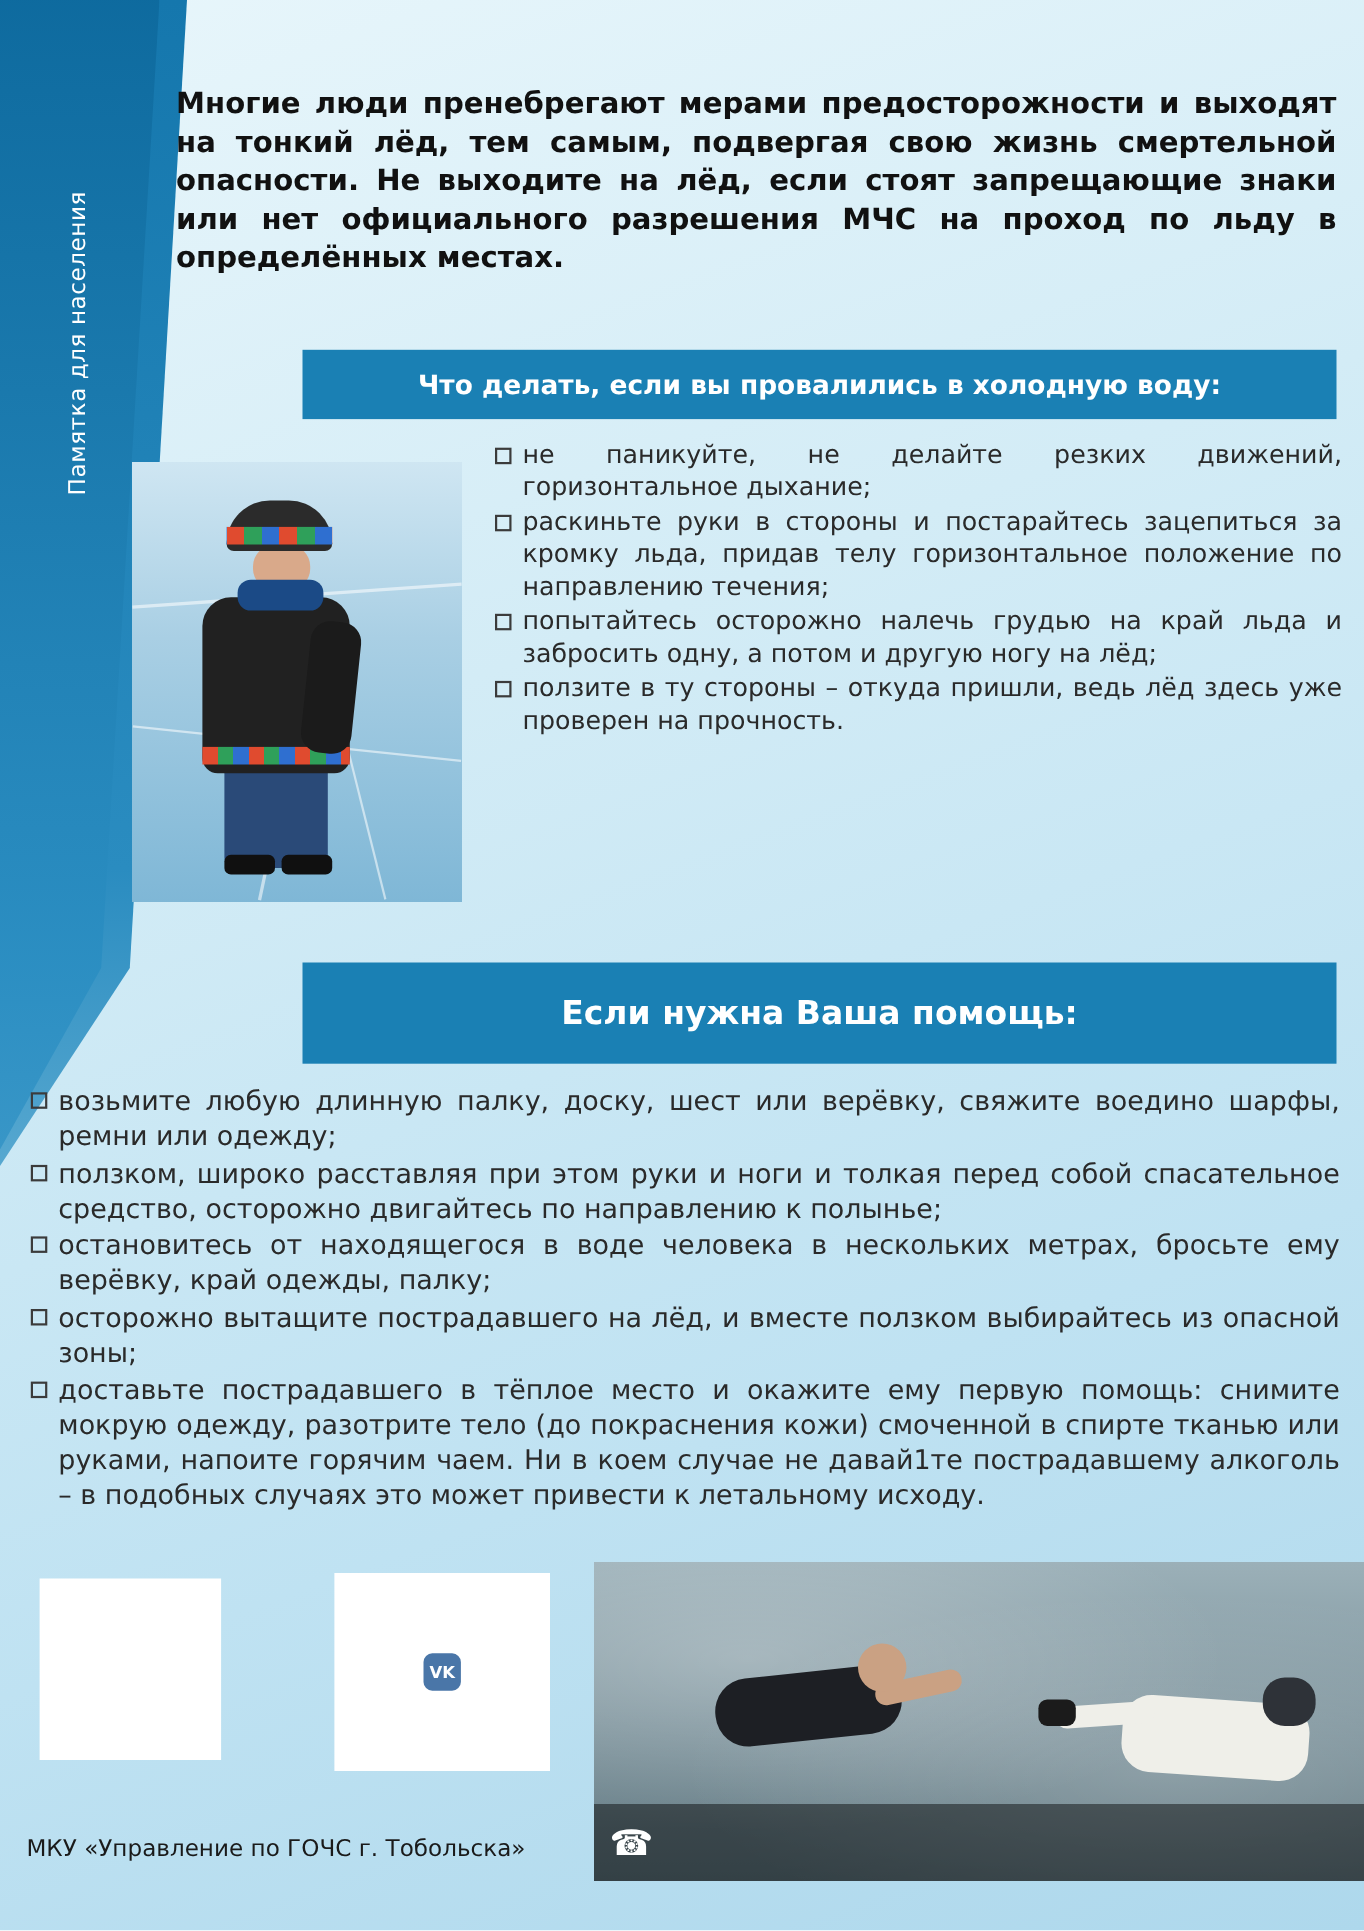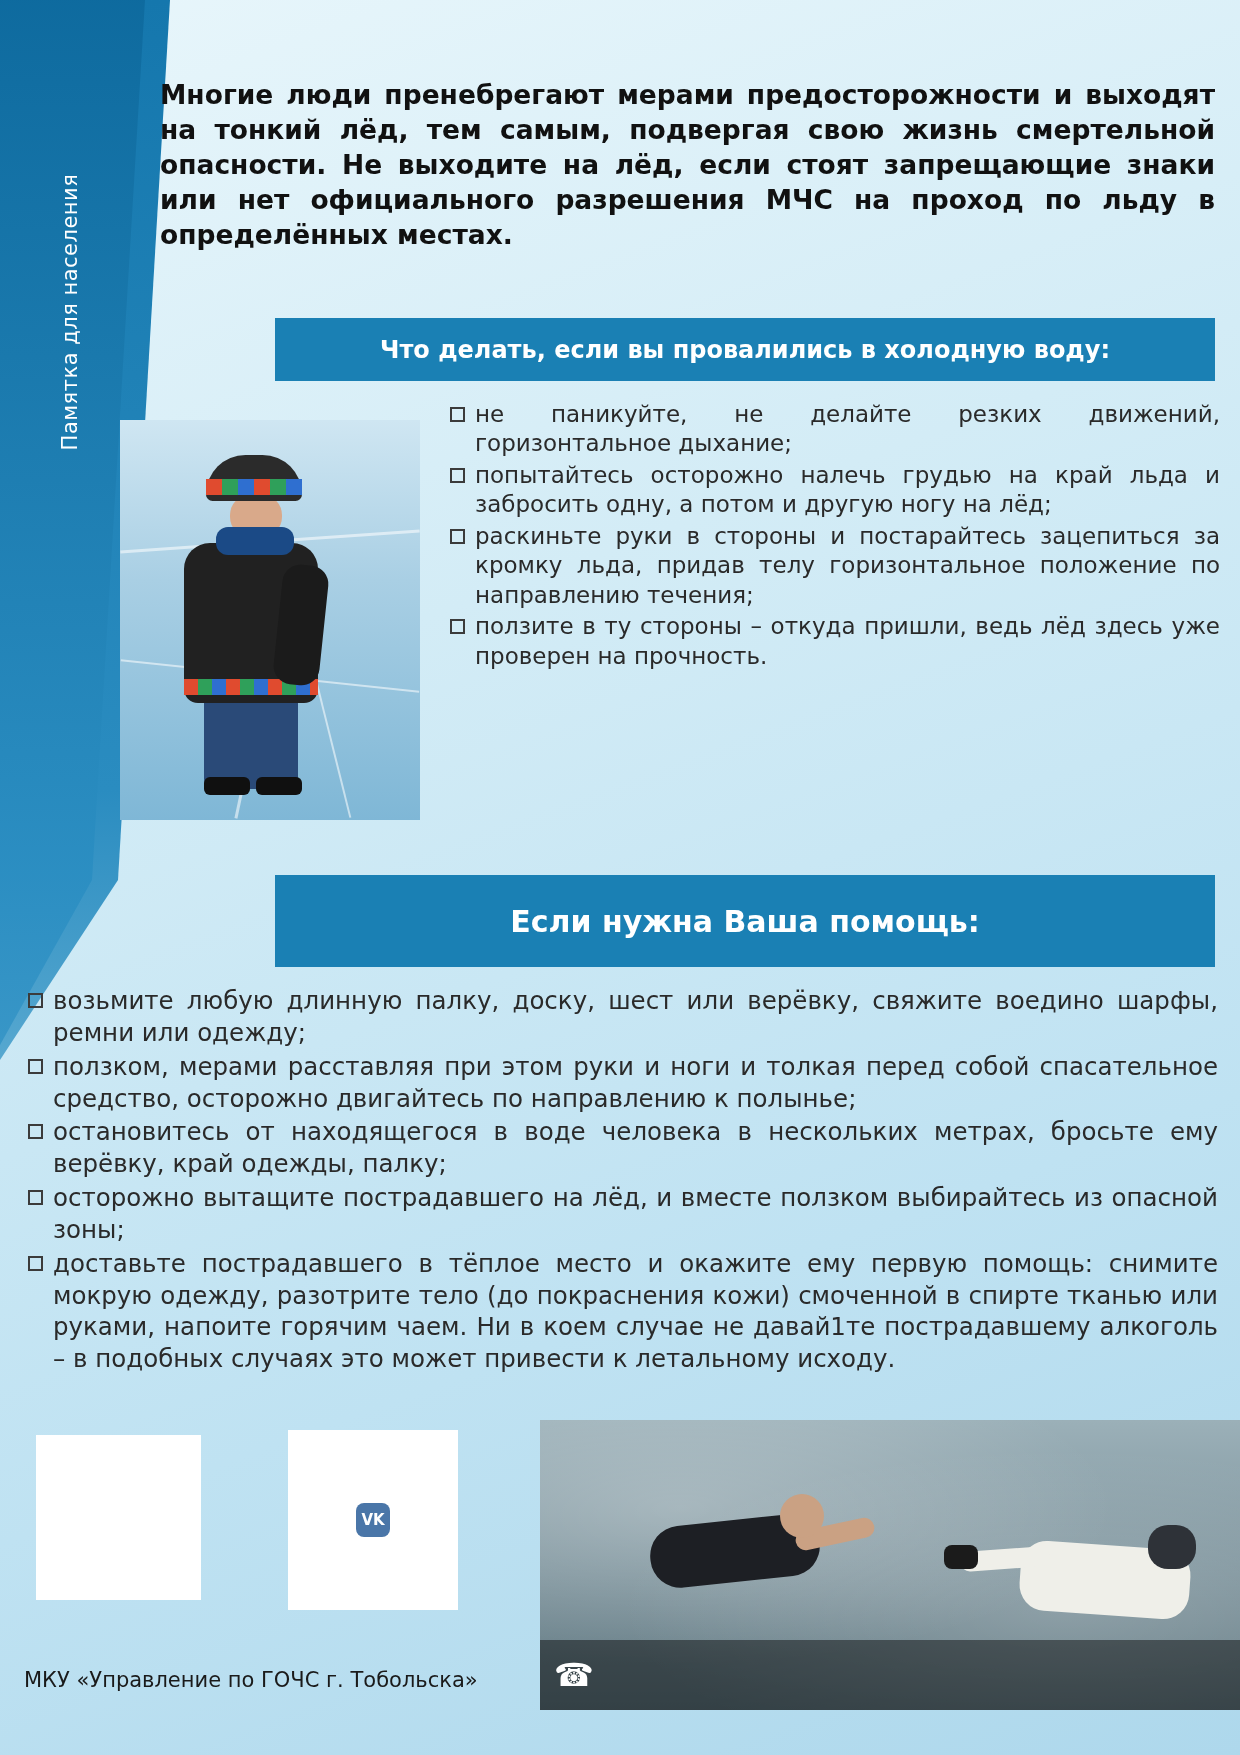--- a/index.html
+++ b/index.html
@@ -124,21 +124,21 @@
     position:absolute; left:28px; top:985px; width:1190px;
     font-size:24.5px; color:#2a2a2a; line-height:1.3; z-index:5;
   }
   .list2 .chk { margin-top:8px; }
 
   
   .qr {
     position:absolute; background:#ffffff; padding:8px; z-index:6;
   }
   #qr1 { left:36px; top:1435px; width:165px; height:165px; }
-  #qr2 { left:288px; top:1430px; width:170px; height:180px;text-decoration:underline; }
+  #qr2 { left:304px; top:1430px; width:196px; height:180px;text-decoration:underline; }
   .qr canvas, .qr .qrgrid { width:100%; height:100%; display:block; }
   .qrgrid { display:grid; }
   .qrgrid i { display:block; }
   .vk-badge {
     position:absolute; left:50%; top:50%; transform:translate(-50%,-50%);
     width:34px; height:34px; background:#4a76a8; border-radius:8px;
     display:flex; align-items:center; justify-content:center;
     color:#fff; font-size:15px; font-weight:bold;
   }
 
@@ -212,42 +212,42 @@
     </div>
   </div>
 
   <div class="list1">
     <div class="list-item">
       <span class="chk"></span>
       <span class="li-text">не паникуйте, не делайте резких движений, горизонтальное дыхание;</span>
     </div>
     <div class="list-item">
       <span class="chk"></span>
-      <span class="li-text">попытайтесь осторожно налечь грудью на край льда и забросить одну, а потом и другую ногу на лёд;</span>
+      <span class="li-text">раскиньте руки в стороны и постарайтесь зацепиться за кромку льда, придав телу горизонтальное положение по направлению течения;</span>
     </div>
     <div class="list-item">
       <span class="chk"></span>
-      <span class="li-text">раскиньте руки в стороны и постарайтесь зацепиться за кромку льда, придав телу горизонтальное положение по направлению течения;</span>
+      <span class="li-text">попытайтесь осторожно налечь грудью на край льда и забросить одну, а потом и другую ногу на лёд;</span>
     </div>
     <div class="list-item">
       <span class="chk"></span>
       <span class="li-text">ползите в ту стороны – откуда пришли, ведь лёд здесь уже проверен на прочность.</span>
     </div>
   </div>
 
   <div class="band" id="band2">Если нужна Ваша помощь:</div>
 
   <div class="list2">
     <div class="list-item">
       <span class="chk"></span>
       <span class="li-text">возьмите любую длинную палку, доску, шест или верёвку, свяжите воедино шарфы, ремни или одежду;</span>
     </div>
     <div class="list-item">
       <span class="chk"></span>
-      <span class="li-text">ползком, мерами расставляя при этом руки и ноги и толкая перед собой спасательное средство, осторожно двигайтесь по направлению к полынье;</span>
+      <span class="li-text">ползком, широко расставляя при этом руки и ноги и толкая перед собой спасательное средство, осторожно двигайтесь по направлению к полынье;</span>
     </div>
     <div class="list-item">
       <span class="chk"></span>
       <span class="li-text">остановитесь от находящегося в воде человека в нескольких метрах, бросьте ему верёвку, край одежды, палку;</span>
     </div>
     <div class="list-item">
       <span class="chk"></span>
       <span class="li-text">осторожно вытащите пострадавшего на лёд, и вместе ползком выбирайтесь из опасной зоны;</span>
     </div>
     <div class="list-item">

